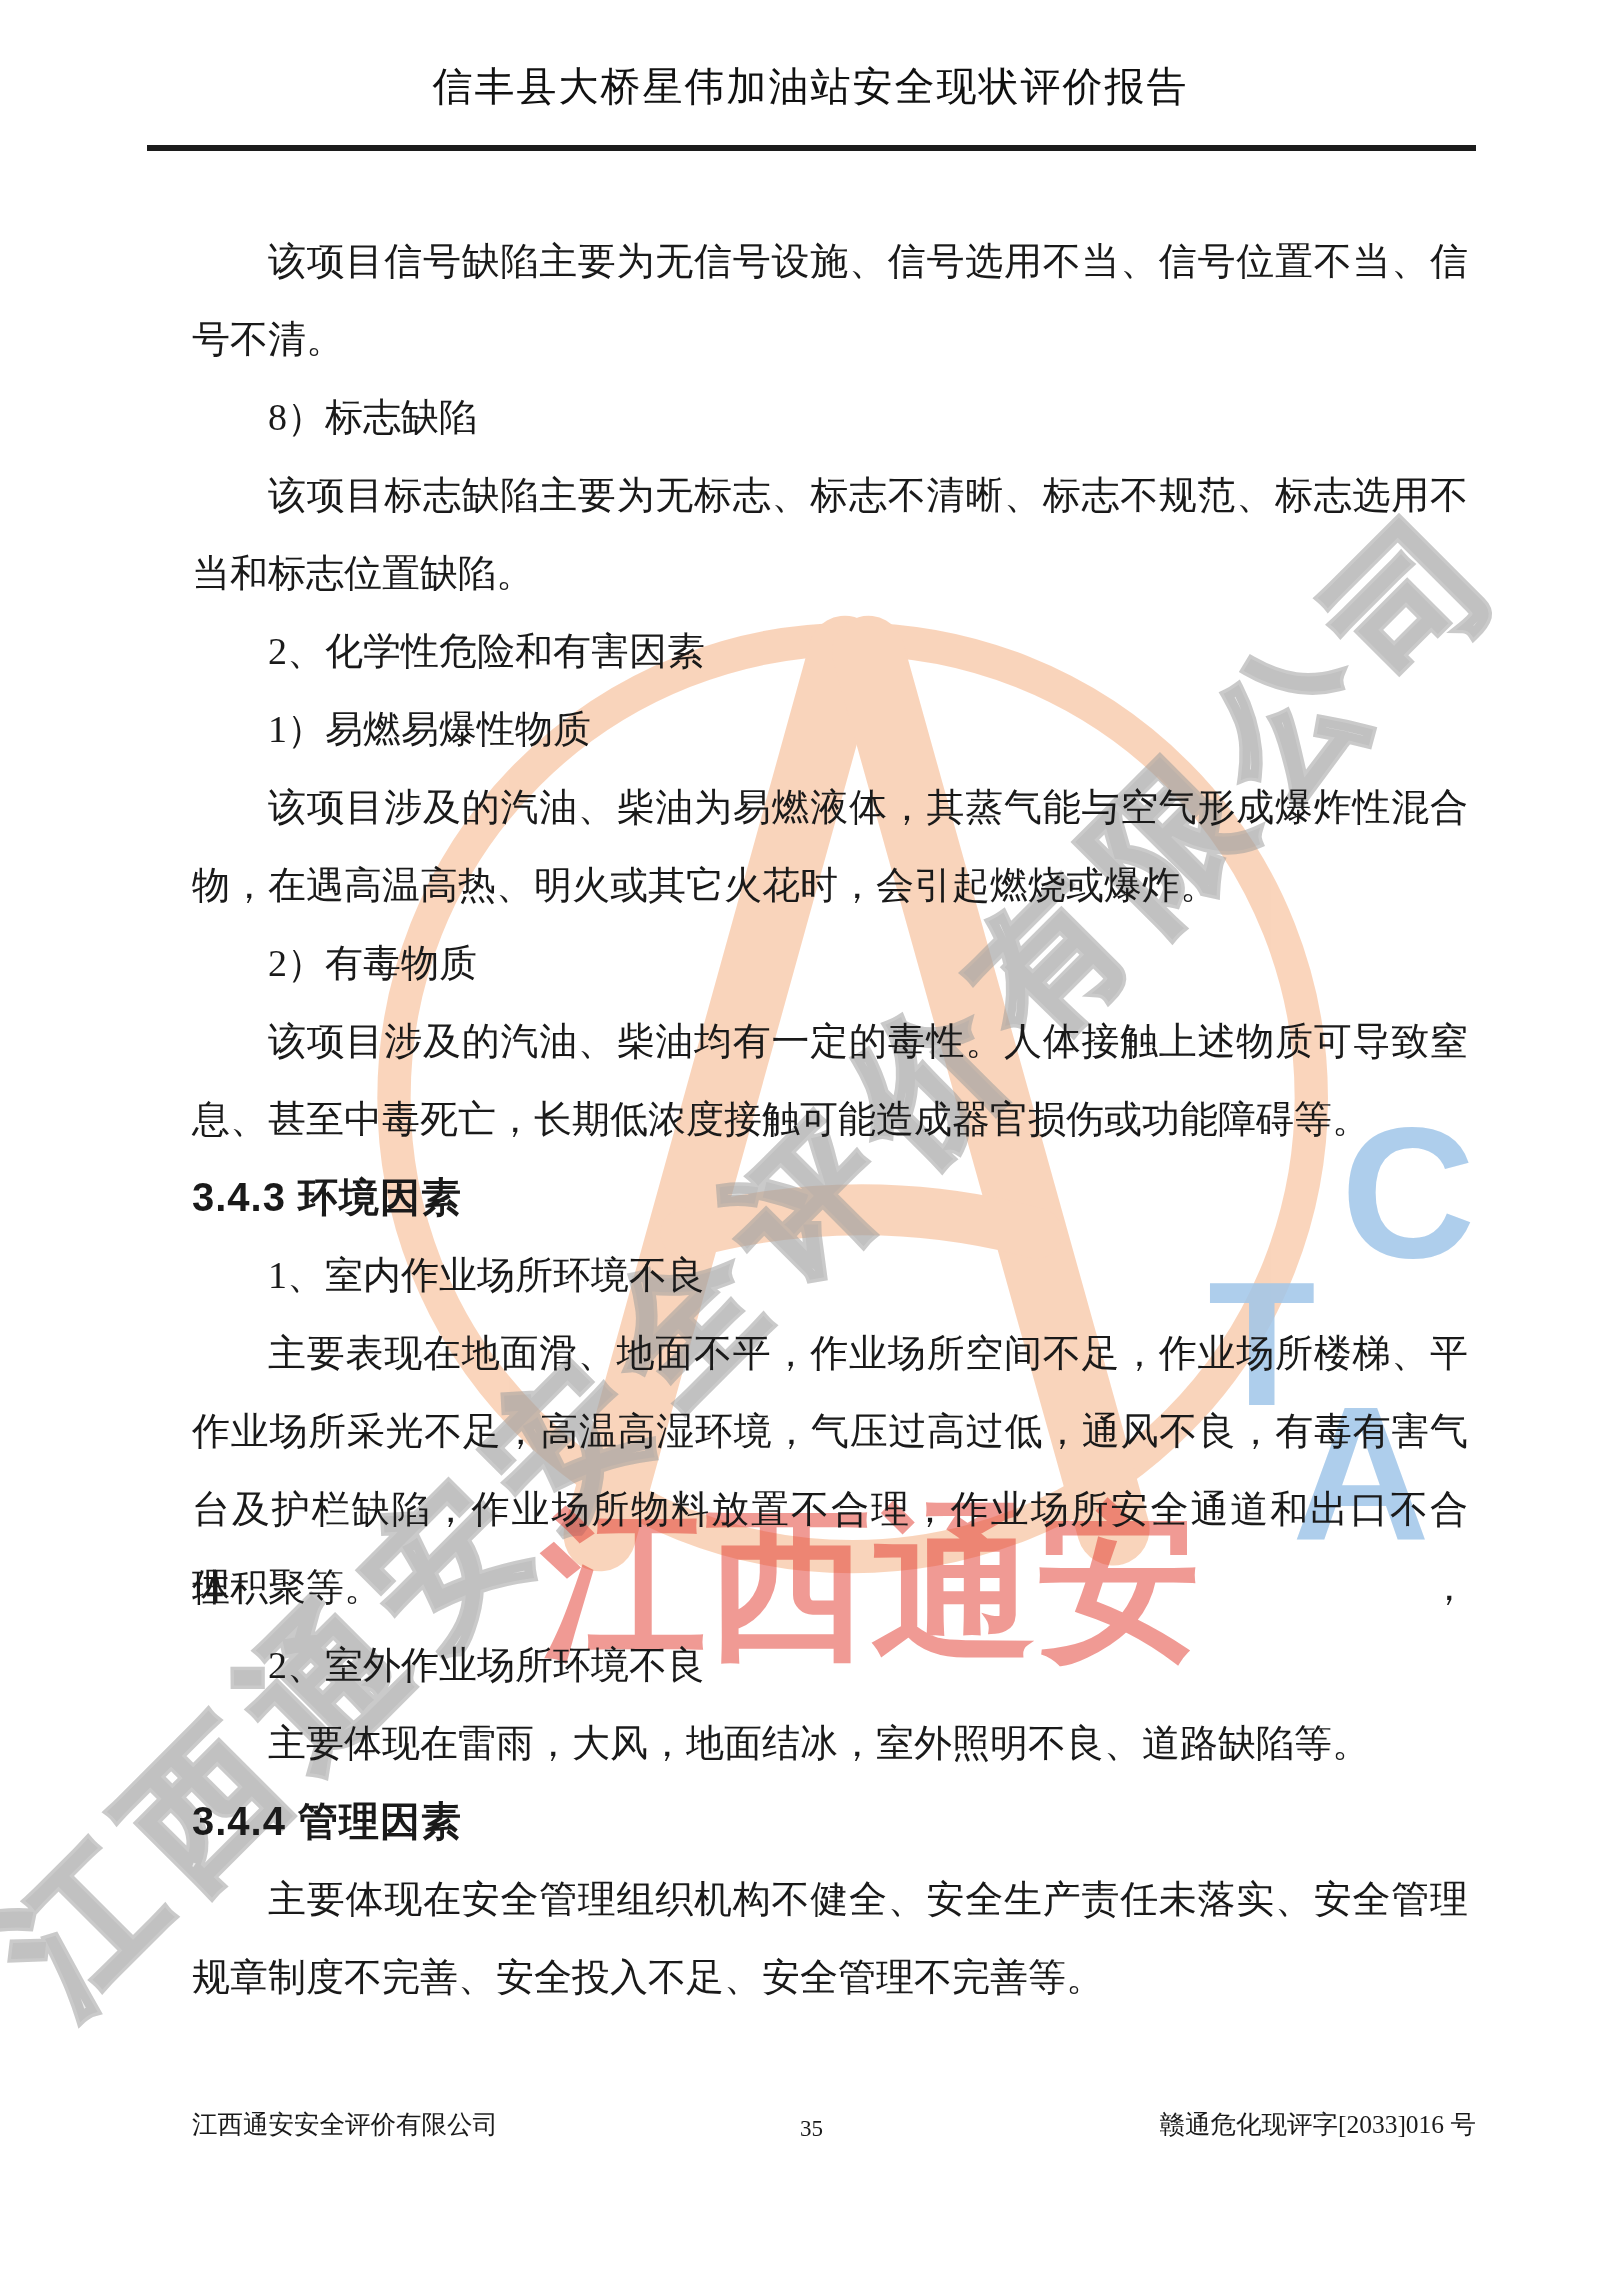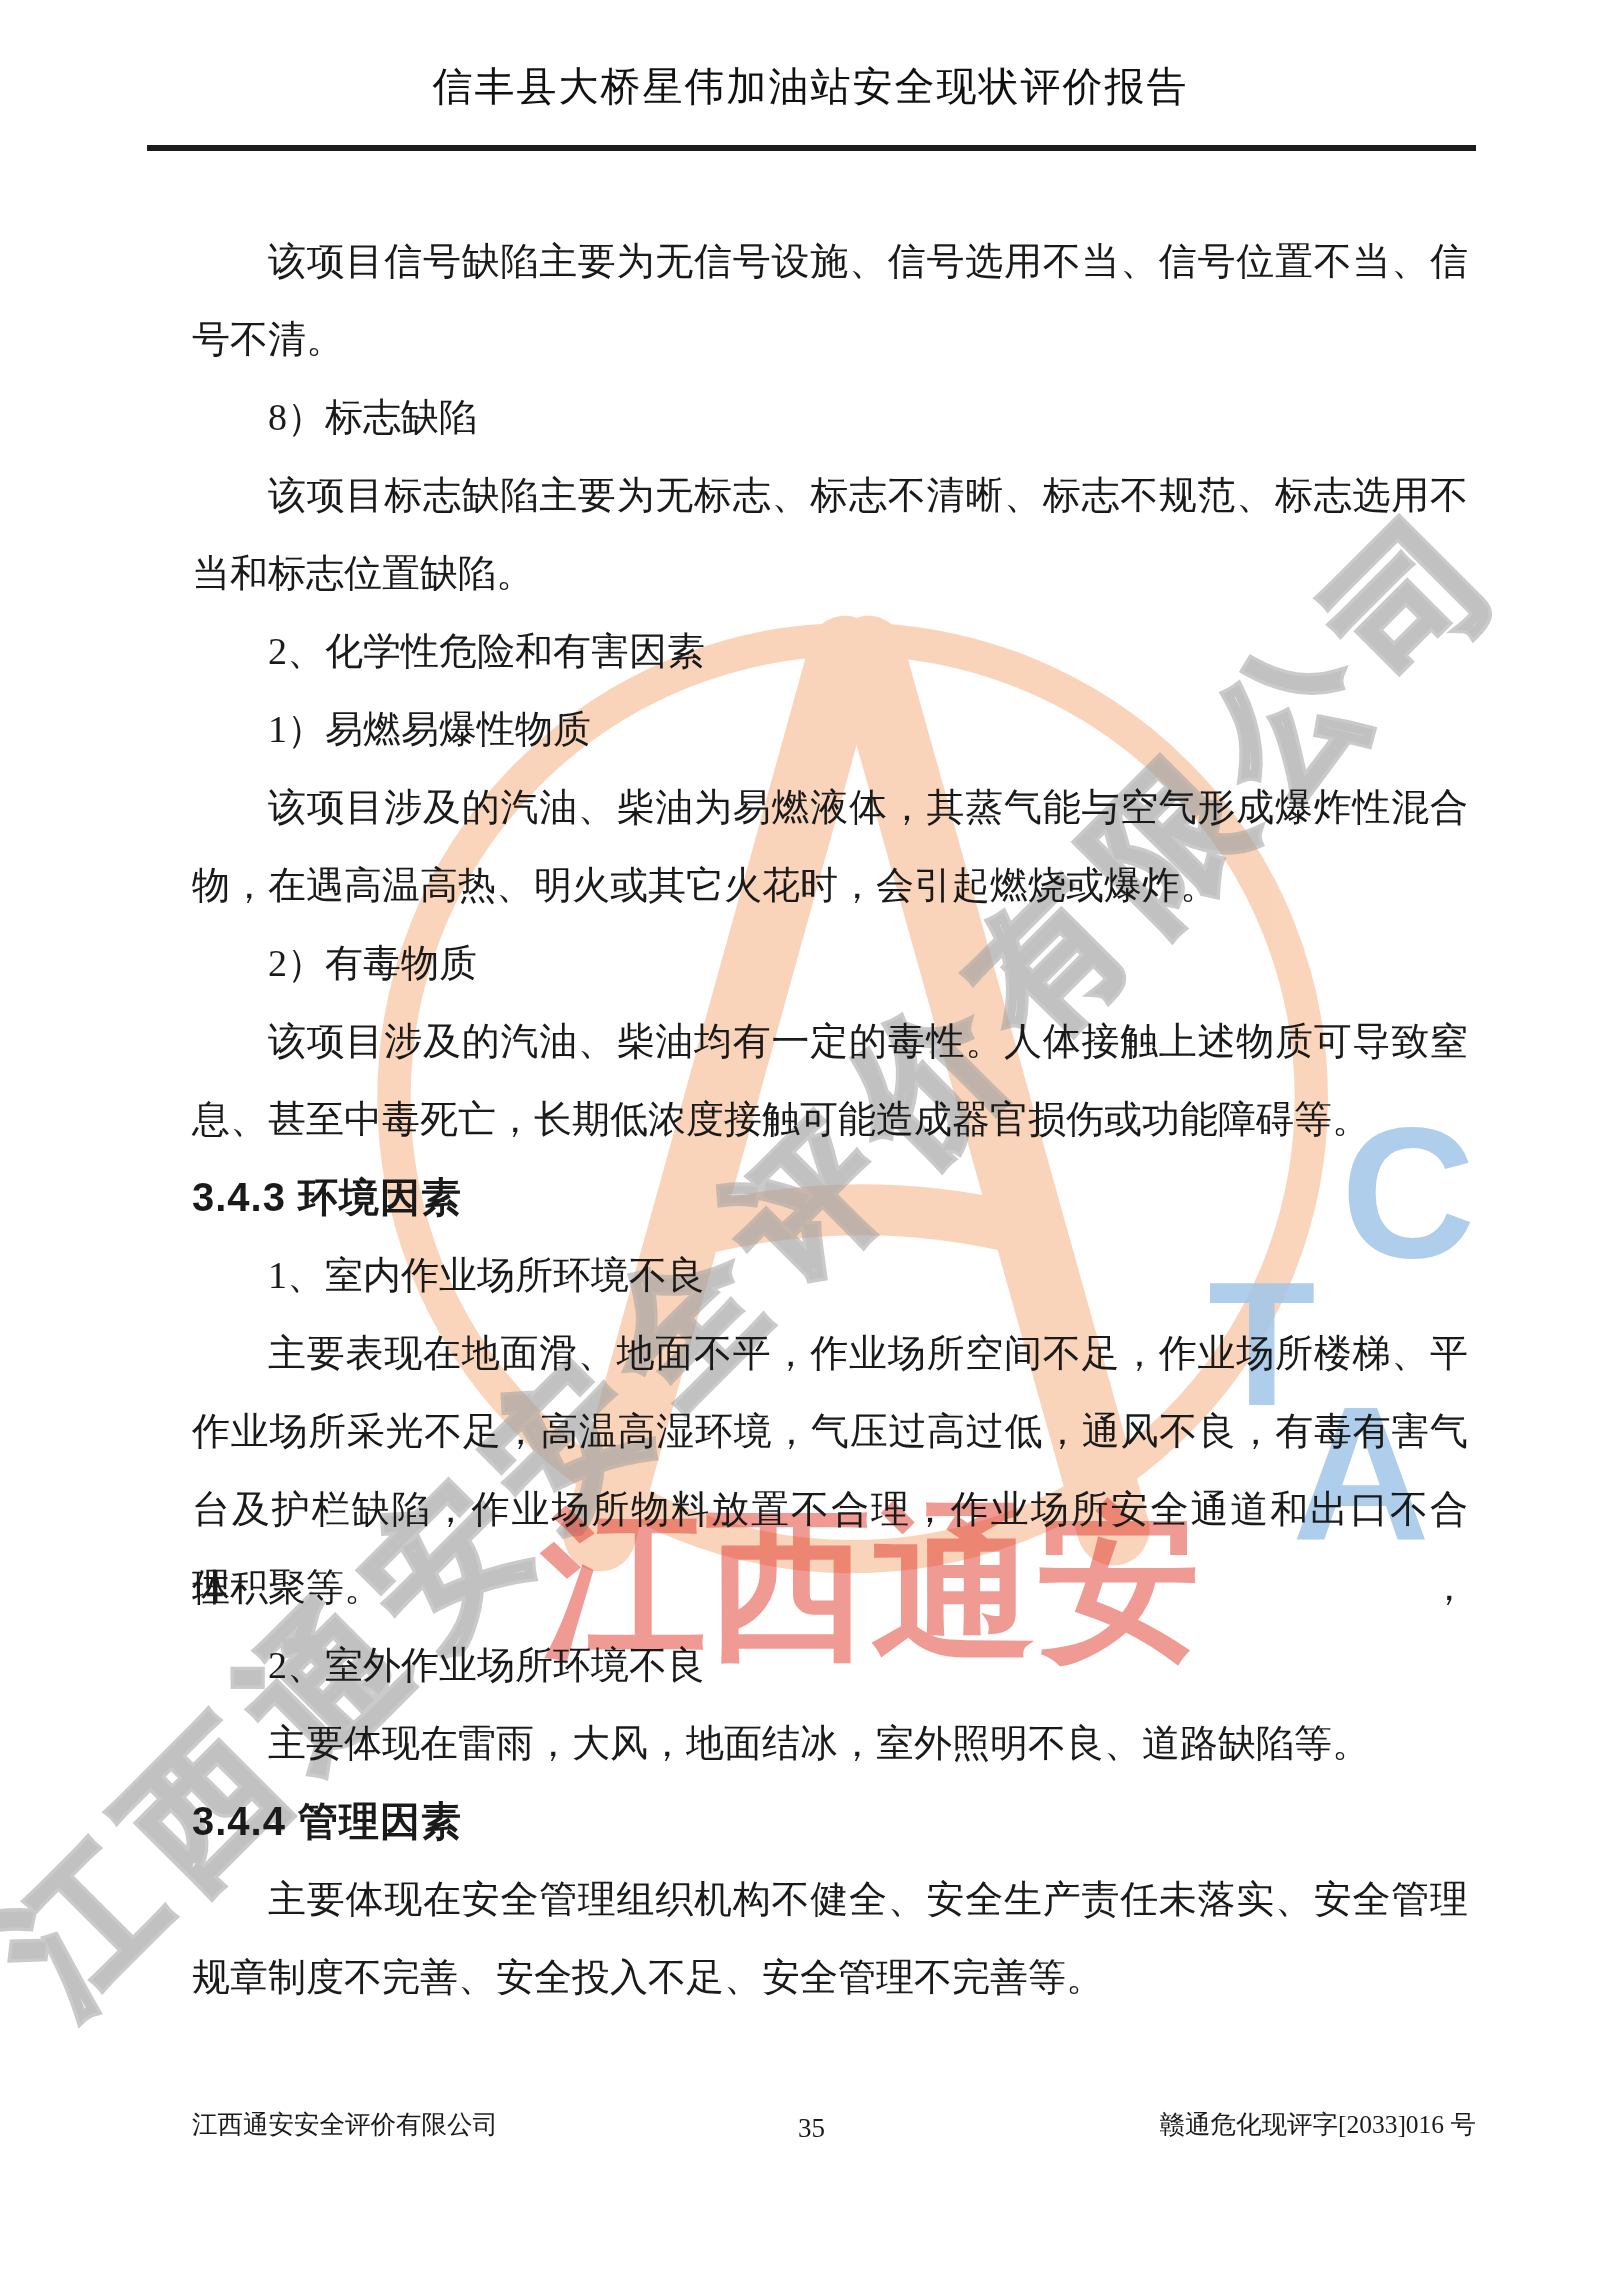--- a/index.html
+++ b/index.html
@@ -83,21 +83,21 @@
     letter-spacing:1px;
   }
 
   
   .footer{
     position:absolute;z-index:5;
     left:147px;top:2103px;width:1329px;height:43px;
     font-size:25.5px;line-height:43px;
   }
   .footer-left{position:absolute;left:45px;top:0;}
-  .footer-page{position:absolute;left:0;width:1329px;text-align:center;top:3.9px;font-size:27px;}
+  .footer-page{position:absolute;left:0;width:1329px;text-align:center;top:3.9px;font-size:23px;}
   .footer-right{position:absolute;right:0;top:0;}
 </style>
 </head>
 <body>
 
 <div class="page">
 
   <svg class="wm wm-svg" viewBox="0 0 1654 2339" xmlns="http://www.w3.org/2000/svg">
     <g fill="none" stroke-linecap="round" opacity="0.42">
       <circle cx="870" cy="1120" r="468" stroke-width="34" stroke="#F39A5F"></circle>

